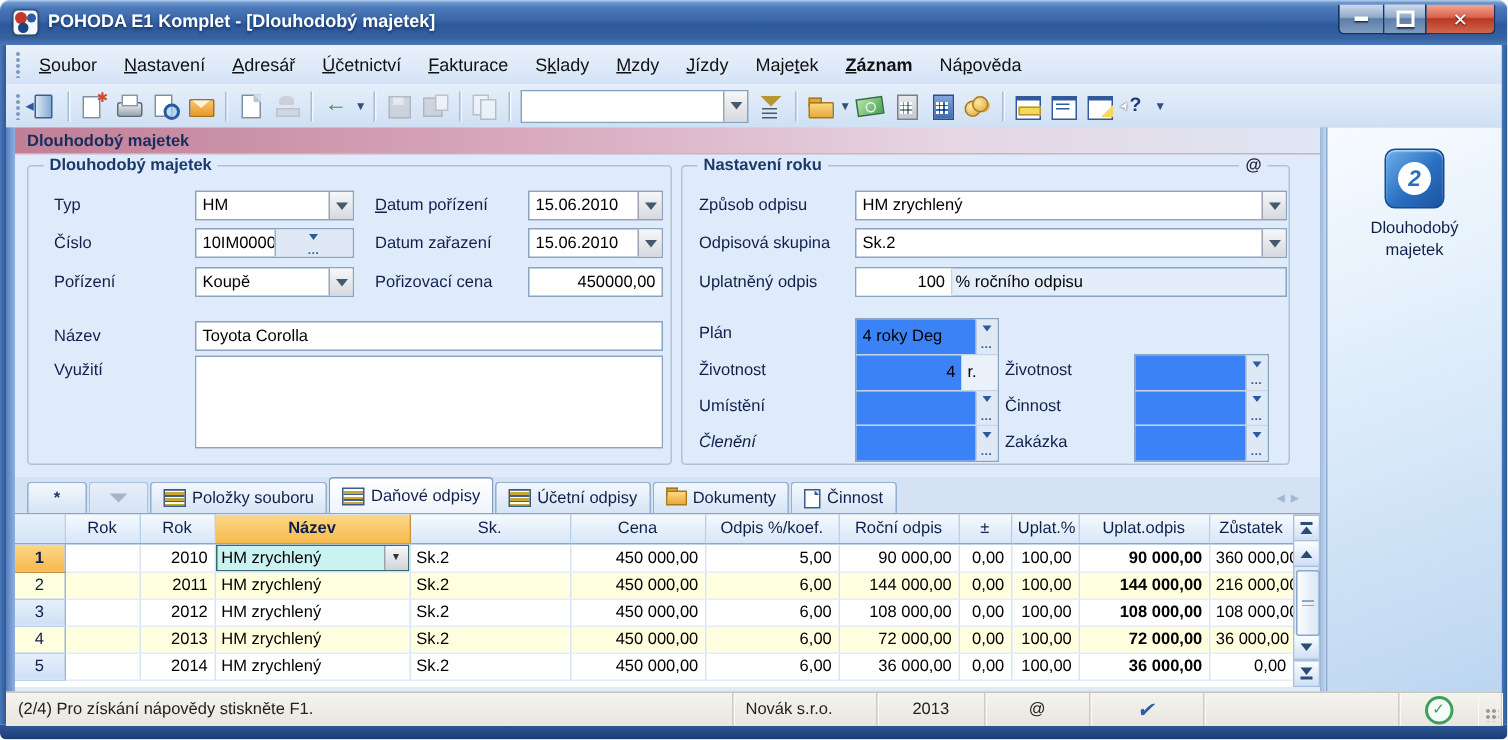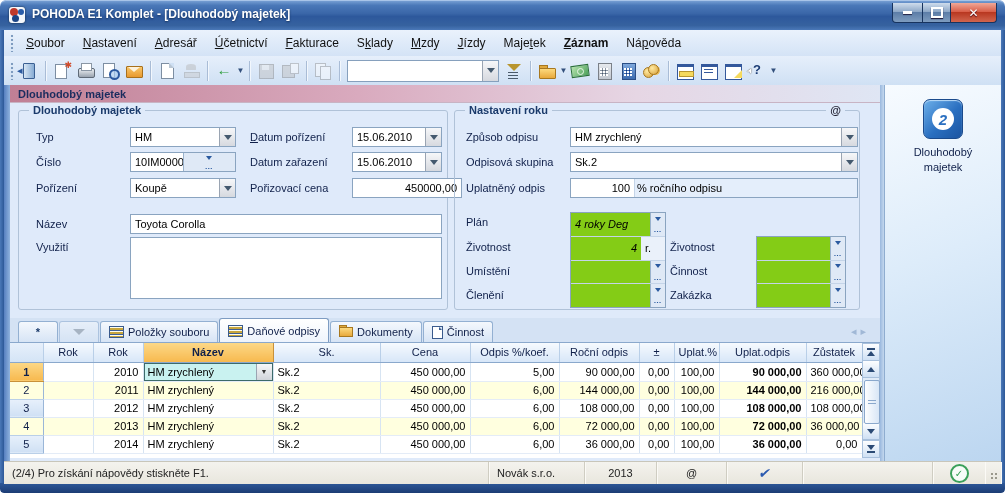--- a/index.html
+++ b/index.html
@@ -127,21 +127,21 @@
   .combo .combo-btn{height:100%;}
   .browse{width:14px;height:100%;display:flex;flex-direction:column;border-left:1px solid #9ab2cc;background:#dfe9f6;}
   .browse .ba{flex:1;display:flex;align-items:center;justify-content:center;color:#2a5aa0;font-size:7px;line-height:1;}
   .browse .ba.up::before{content:"";width:0;height:0;border-left:3px solid transparent;border-right:3px solid transparent;border-top:4px solid #2a5aa0;}
   .browse .ba.dots{font-size:8px;letter-spacing:1px;color:#2a5aa0;font-weight:bold;}
   .tarea{position:absolute;box-sizing:border-box;border:1px solid #8aa4c0;background:#fff;}
   .tarea textarea{width:100%;height:100%;border:none;outline:none;resize:none;font:11px "Liberation Sans",sans-serif;box-sizing:border-box;padding:2px 4px;}
   .stack{position:absolute;box-sizing:border-box;border:1px solid #8aa4c0;background:#eaf1fa;display:flex;flex-direction:column;}
   .srow{flex:1;display:flex;border-bottom:1px solid #c4d4e8;min-height:0;}
   .srow:last-child{border-bottom:none;}
-  .srow .sval{flex:1;background:#84cc16;padding:8px 4px;display:flex;align-items:center;white-space:nowrap;overflow:hidden;font-style:italic;}
+  .srow .sval{flex:1;background:#3b82f6;padding:8px 4px;display:flex;align-items:center;white-space:nowrap;overflow:hidden;}
   .srow .sval.right{justify-content:flex-end;}
   .srow .ssuf{width:20px;display:flex;align-items:center;padding-left:4px;background:#eaf1fa;}
   .uplat{position:absolute;box-sizing:border-box;border:1px solid #8aa4c0;background:#e4eefb;height:20px;display:flex;align-items:center;}
   .uplat .ue{width:64px;height:100%;background:#fff;border-right:1px solid #c4d4e8;display:flex;align-items:center;justify-content:flex-end;padding-right:4px;box-sizing:border-box;}
   .uplat .us{padding-left:2px;}
   
   .tabbar{position:absolute;left:0;top:233px;width:870px;height:25px;background:#d4e2f4;border-bottom:1px solid #8aa8cc;
     display:flex;align-items:flex-end;padding-left:8px;box-sizing:border-box;}
   .tab{height:20px;display:flex;align-items:center;gap:4px;padding:0 8px;margin-right:1px;
     background:linear-gradient(180deg,#f4f8fd,#d6e4f5);border:1px solid #93b0d2;border-bottom:none;border-radius:3px 3px 0 0;
@@ -343,21 +343,21 @@
         </span>
     </div>
     <span class="flabel" style="left:240px;top:71px;">Datum zařazení</span>
     <div class="combo" style="left:342px;top:67px;width:90px;">
       <span class="cv">15.06.2010</span>
       <span class="combo-btn">
           <span class="tri"></span>
         </span>
     </div>
     <span class="flabel" style="left:240px;top:97px;">Pořizovací cena</span>
-    <div class="edit right" style="left:342px;top:93px;width:110px;">
+    <div class="edit right" style="left:342px;top:93px;width:90px;">
       <span>450000,00</span>
     </div>
     <span class="flabel" style="left:26px;top:133px;">Název</span>
     <div class="edit" style="left:120px;top:129px;width:312px;">
       <span>Toyota Corolla</span>
     </div>
     <span class="flabel" style="left:26px;top:156px;">Využití</span>
     <div class="tarea" style="left:120px;top:152px;width:312px;height:62px;">
       <textarea value="" style=""></textarea>
     </div>
@@ -382,21 +382,21 @@
     </div>
     <span class="flabel" style="left:456px;top:97px;">Uplatněný odpis</span>
     <div class="uplat" style="left:560px;top:93px;width:288px;">
       <span class="ue">100</span>
       <span class="us">% ročního odpisu</span>
     </div>
 
     <span class="flabel" style="left:456px;top:131px;">Plán</span>
     <span class="flabel" style="left:456px;top:156px;">Životnost</span>
     <span class="flabel" style="left:456px;top:180px;">Umístění</span>
-    <span class="flabel" style="left:456px;top:204px;">Členění</span>
+    <span class="flabel" style="left:456px;top:204px;font-style:italic;">Členění</span>
     <div class="stack" style="left:560px;top:127px;width:96px;height:96px;">
       <div class="srow">
         <span class="sval">4 roky Deg</span>
         <span class="browse">
             <span class="ba up"></span>
             <span class="ba dots">…</span>
           </span>
       </div>
       <div class="srow">
         <span class="sval right">4</span>
@@ -451,20 +451,24 @@
         <div class="tab small disabled">
           <span class="tab-ic ic-filter"></span>
         </div>
         <div class="tab">
           <span class="tab-ic ic-list"></span>
           <span>Položky souboru</span>
         </div>
         <div class="tab active">
           <span class="tab-ic ic-list"></span>
           <span>Daňové odpisy</span>
+        </div>
+        <div class="tab">
+          <span class="tab-ic ic-list"></span>
+          <span>Účetní odpisy</span>
         </div>
         <div class="tab">
           <span class="tab-ic ic-folder"></span>
           <span>Dokumenty</span>
         </div>
         <div class="tab">
           <span class="tab-ic ic-note"></span>
           <span>Činnost</span>
         </div>
         <span class="tab-scroll">◂▸</span>

